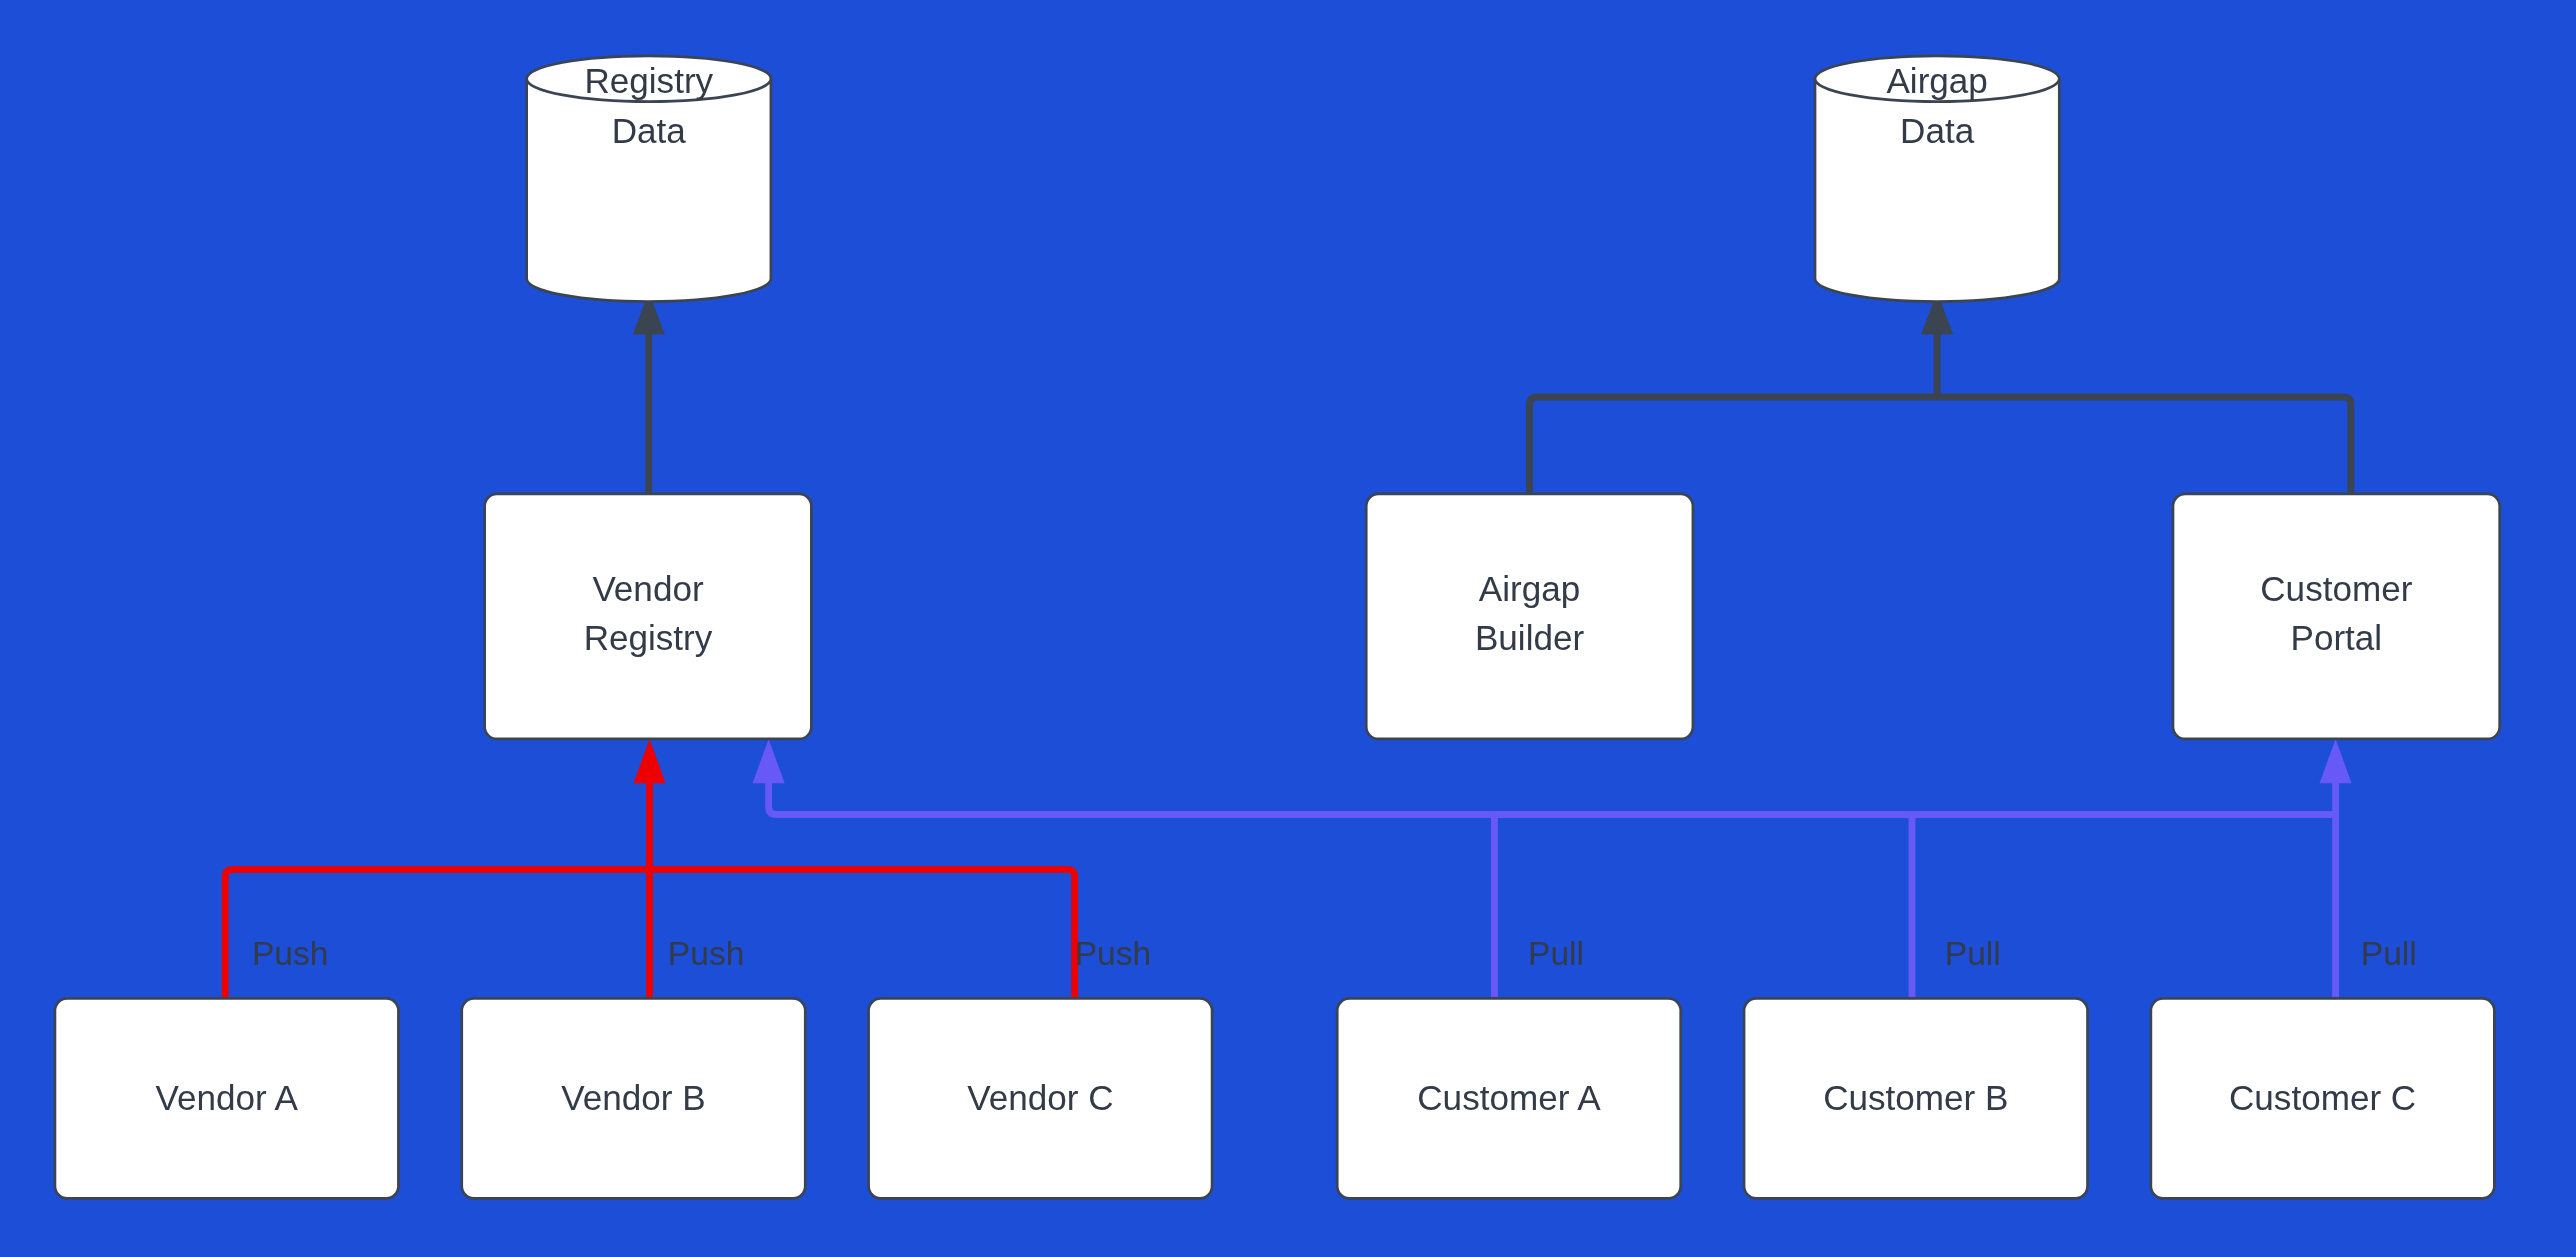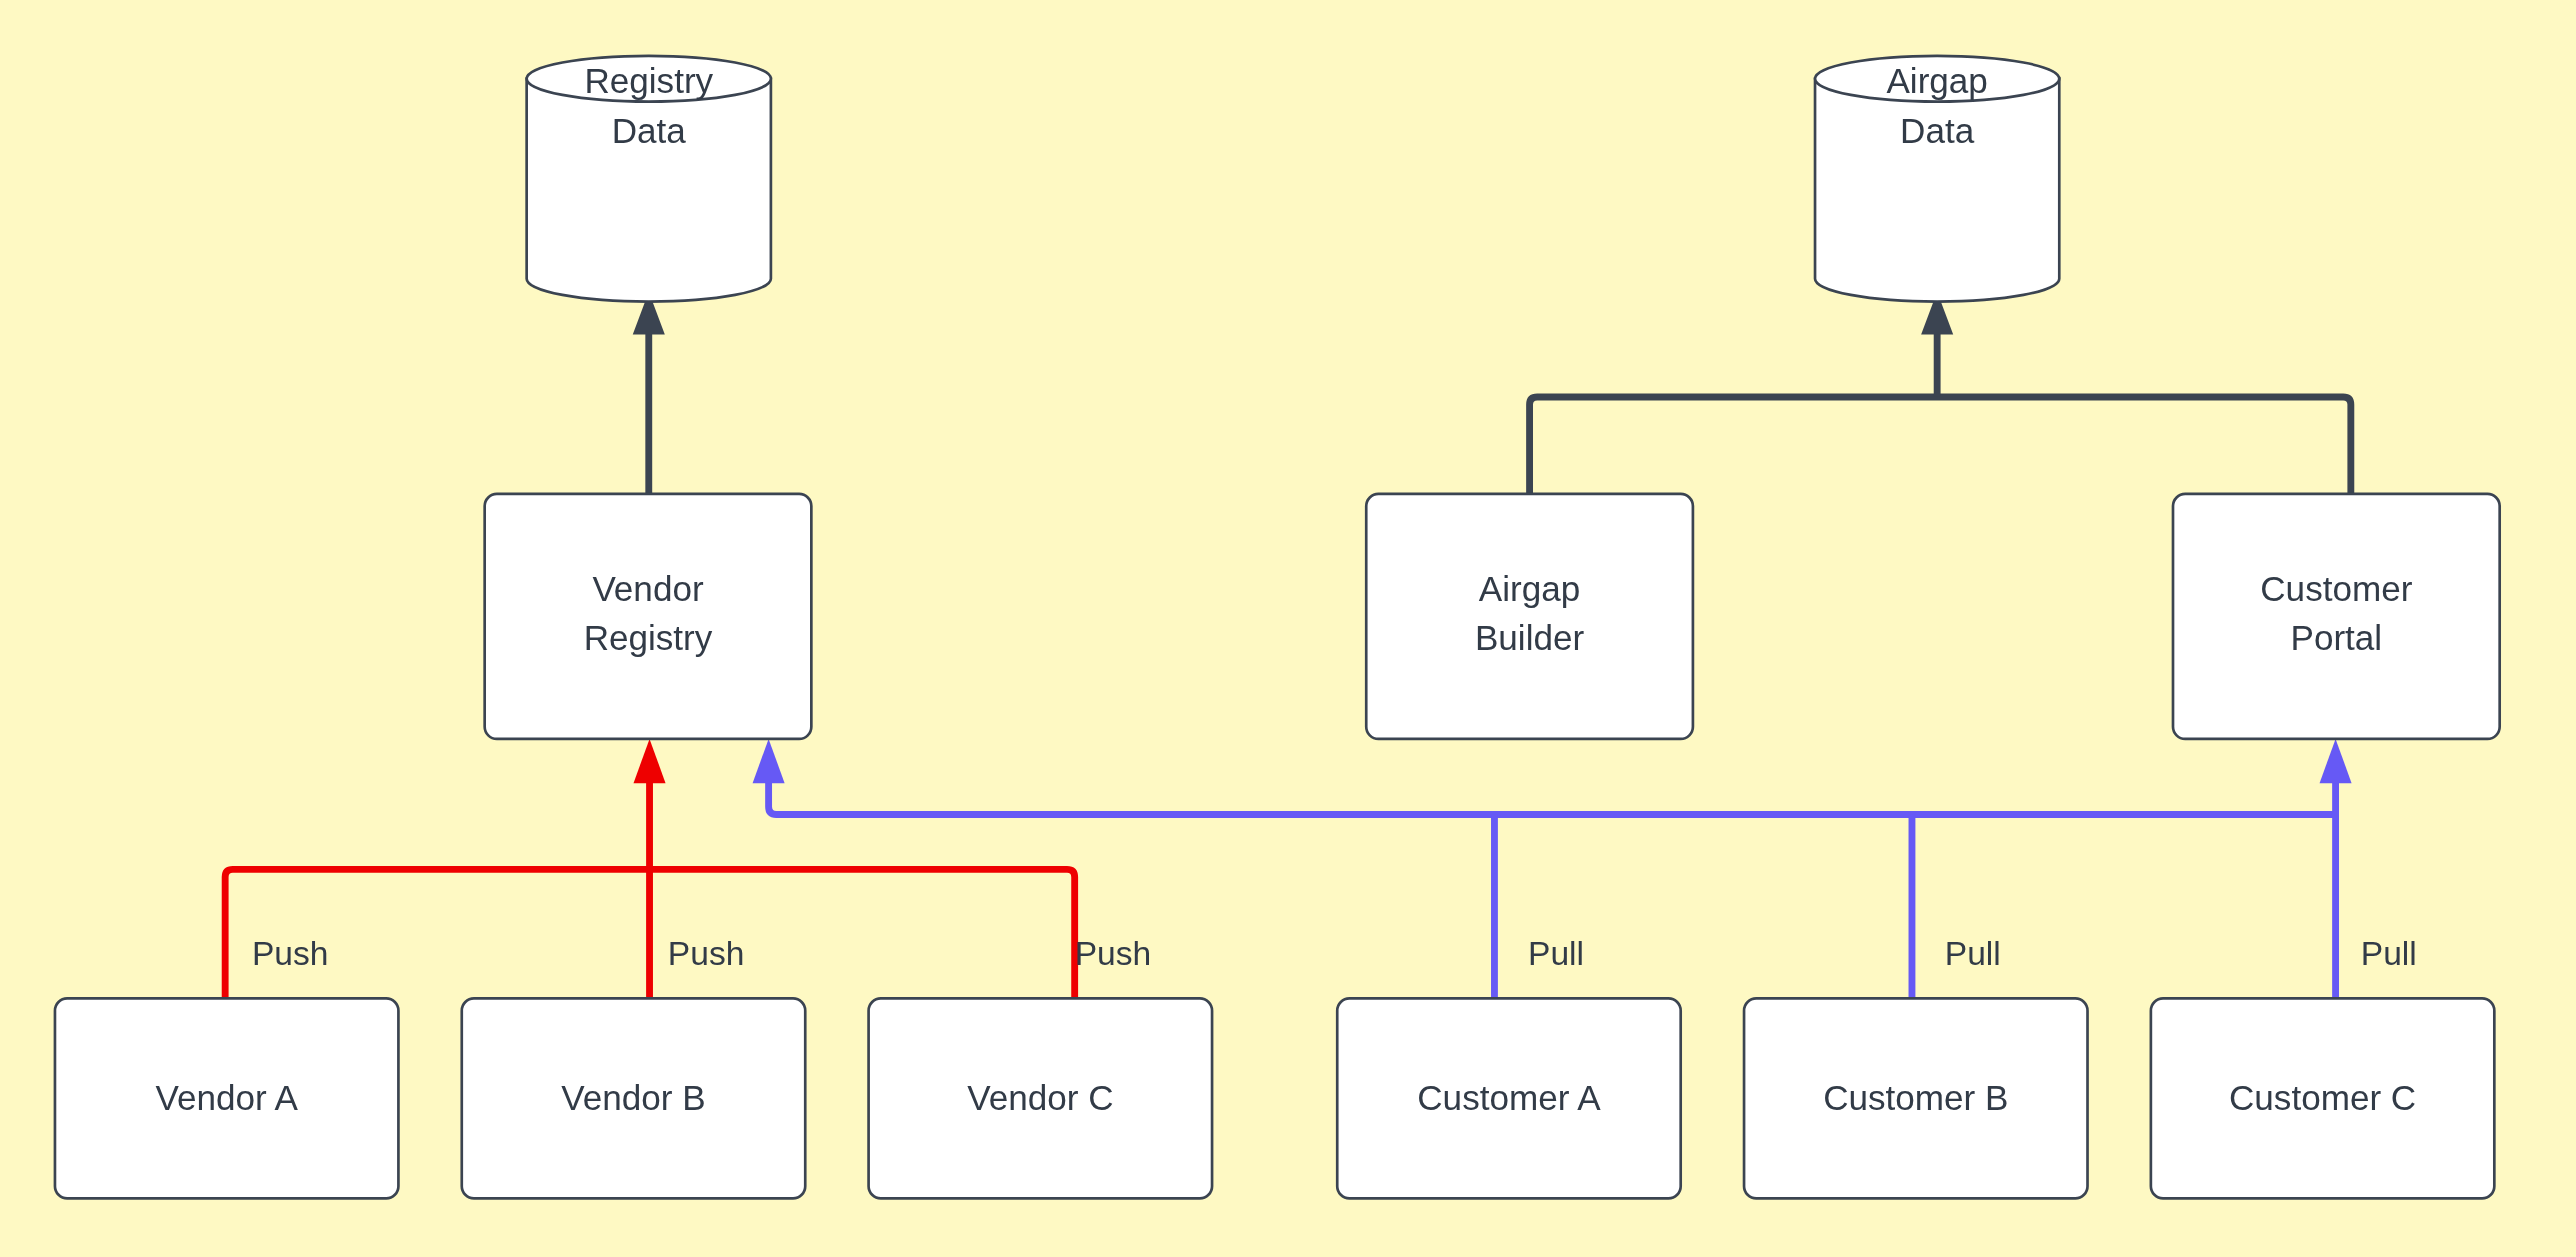--- a/index.html
+++ b/index.html
@@ -4,21 +4,21 @@
 <style>
   html, body {
     margin: 0;
     padding: 0;
     background: #ffffff;
   }
   #canvas {
     position: relative;
     width: 2576px;
     height: 1258px;
-    background: #fef9c3;
+    background: #1d4ed8;
     font-family: "Liberation Sans", sans-serif;
   }
   #diagram-svg {
     position: absolute;
     left: 0;
     top: 0;
     width: 2576px;
     height: 1258px;
   }
   .node-label {

